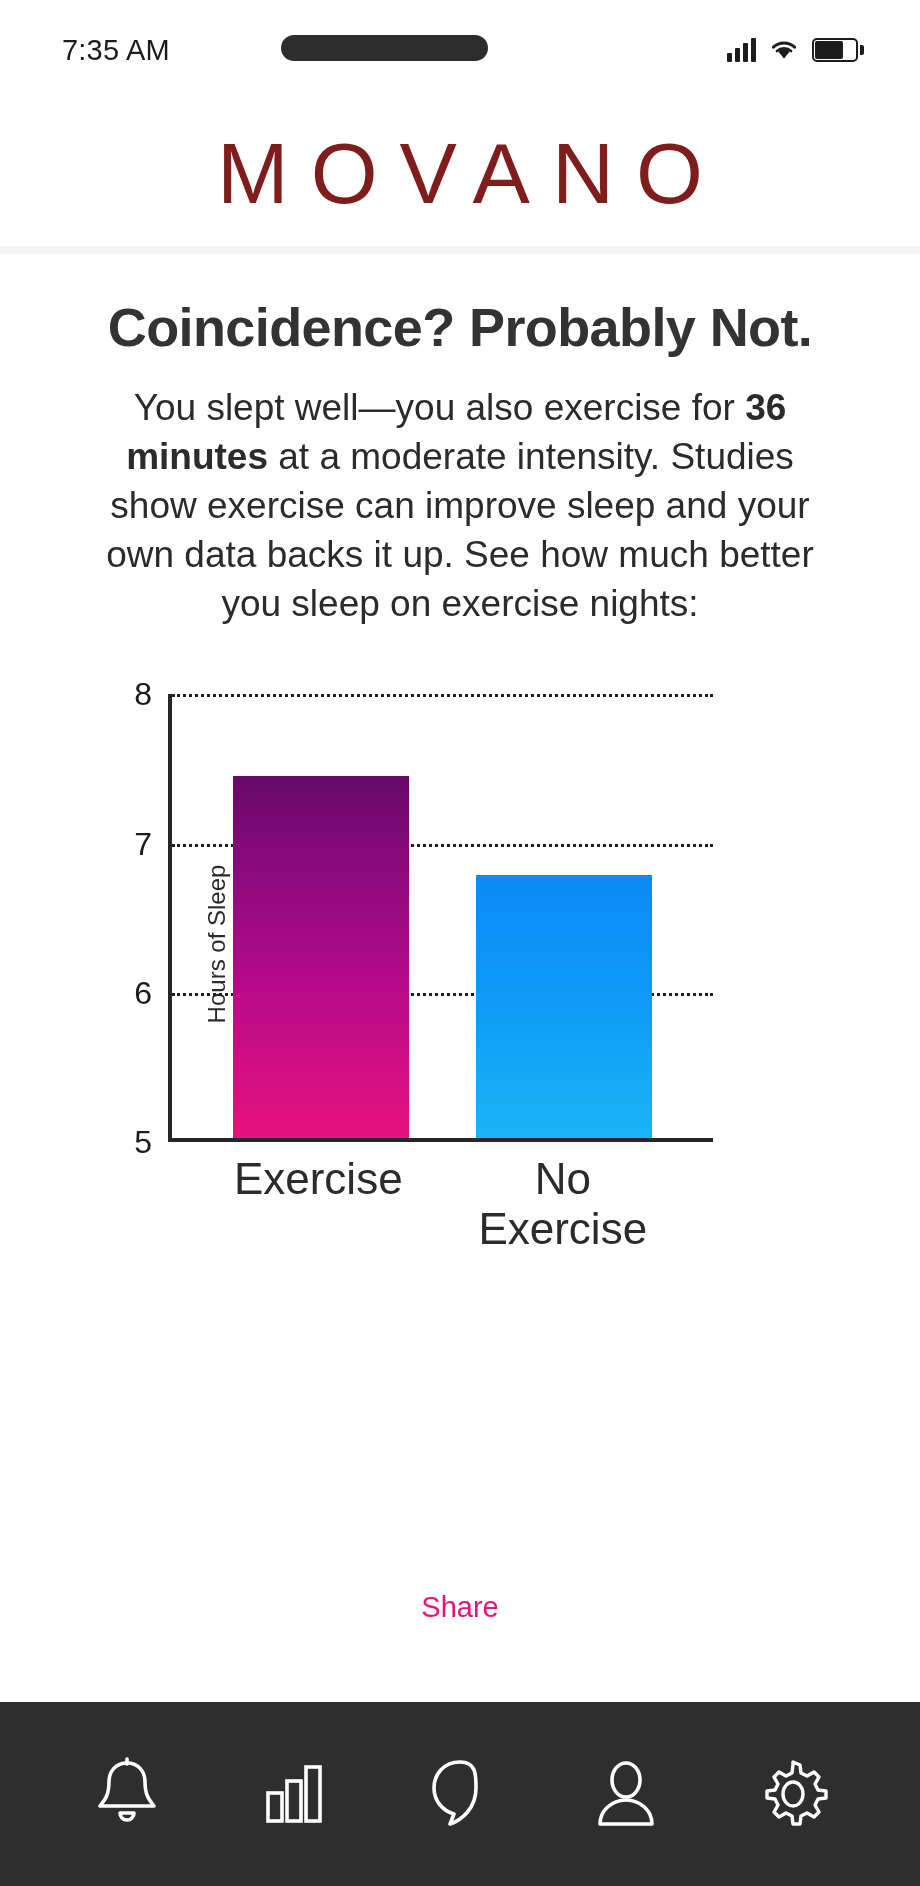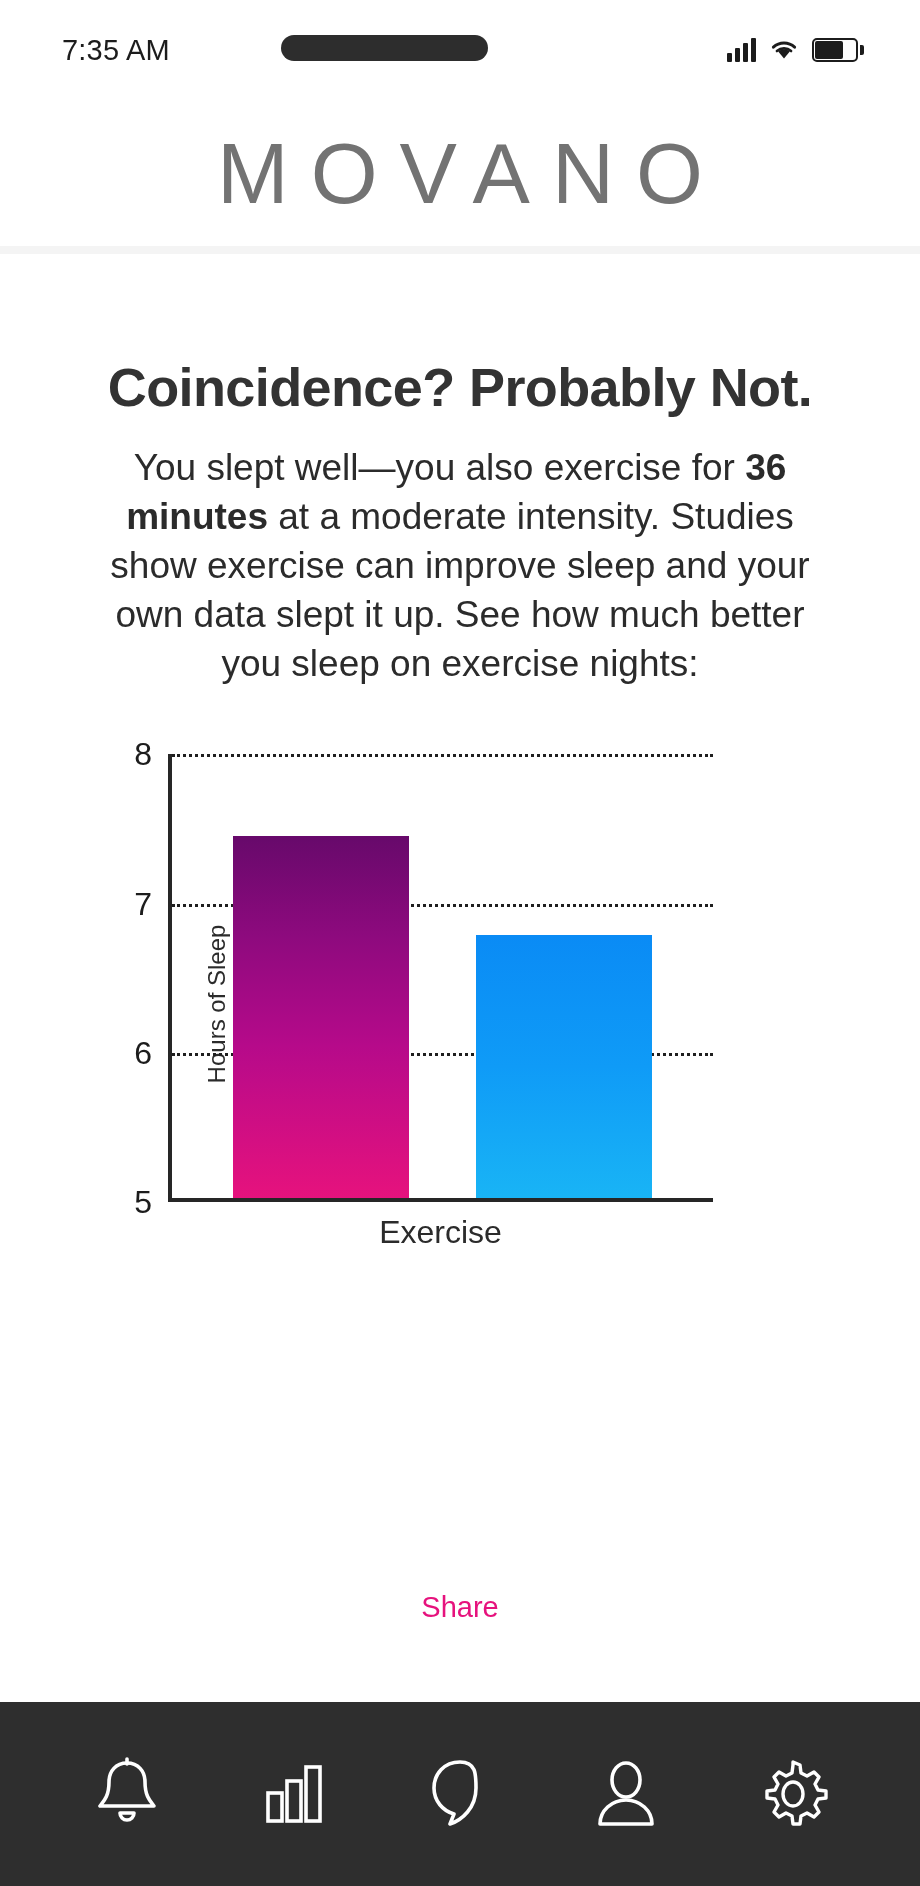--- a/index.html
+++ b/index.html
@@ -45,35 +45,35 @@
   }
 
   
   .brand-header {
     position:absolute; top:100px; left:0; width:920px; height:146px;
     display:flex; align-items:center; justify-content:center;
     background:#ffffff;
   }
   .brand-wordmark {
     font-size:86px; font-weight:300; letter-spacing:22px;
-    color:#737373; line-height:1; padding-left:22px;
+    color:#7f1d1d; line-height:1; padding-left:22px;
     font-family:"Liberation Sans", sans-serif;
   }
   .header-rule {
     position:absolute; top:246px; left:0; width:920px; height:8px;
     background:#f4f4f4;
   }
 
   
   .content {
     position:absolute; top:254px; left:0; width:920px; height:1448px;
     background:#ffffff;
   }
   .headline {
-    margin-top:104px; text-align:center;
+    margin-top:44px; text-align:center;
     font-size:54px; font-weight:bold; color:#333333;
     letter-spacing:-0.6px; line-height:1.1;
   }
   .body-copy {
     margin-top:26px; text-align:center;
     font-size:37px; line-height:49px; color:#2b2b2b;
     padding:0 90px;
   }
   .body-copy b { font-weight:bold; }
 
@@ -108,21 +108,21 @@
     padding:0 28px;
   }
   .bar-col { width:176px; display:flex; flex-direction:column; justify-content:flex-end; height:100%; }
   .bar { width:100%; }
   .bar-exercise { background:linear-gradient(180deg,#67096B 0%, #8E0A7E 28%, #B60A8A 58%, #E6127D 100%); }
   .bar-noexercise { background:linear-gradient(180deg,#0A8BF5 0%, #0F9BF7 50%, #19B4F5 100%); }
   .x-labels {
     position:absolute; left:88px; top:470px; width:545px;
     display:flex; justify-content:space-around; padding:0 28px;
   }
-  .x-label { width:176px; text-align:center; font-size:32px; color:#2b2b2b; }
+  .x-label { width:176px; text-align:center; font-size:44px; color:#2b2b2b; }
 
   
   .share-row {
     position:absolute; left:0; bottom:78px; width:920px; text-align:center;
   }
   .share-link {
     font-size:29px; color:#E6127D; cursor:pointer; display:inline-block;
   }
 
   
@@ -172,21 +172,21 @@
 
 <div class="content">
 
   <h1 class="headline">Coincidence? Probably Not.</h1>
 
   <p class="body-copy">
     <span>You slept well—you also exercise for</span>
     <b>36 minutes</b><span> at a moderate intensity.</span>
     <span>Studies show exercise can</span>
     <span>improve sleep and your own data</span>
-    <span>slept it up. See how much</span>
+    <span>backs it up. See how much</span>
     <span>better you sleep on exercise nights:</span>
   </p>
 
   <div class="chart-wrap">
     <div class="ylabel">Hours of Sleep</div>
     <div class="y-ticks" id="yticks">
         <div class="y-tick" style="top: 10px;">8</div>
         <div class="y-tick" style="top: 159.333px;">7</div>
         <div class="y-tick" style="top: 308.667px;">6</div>
         <div class="y-tick" style="top: 458px;">5</div>
@@ -201,20 +201,21 @@
           <div class="bar-col">
             <div class="bar bar-exercise" style="height: 81.6667%;"></div>
           </div>
           <div class="bar-col">
             <div class="bar bar-noexercise" style="height: 59.3333%;"></div>
           </div>
         </div>
     </div>
     <div class="x-labels" id="xlabels">
         <div class="x-label">Exercise</div>
+        <div class="x-label">No Exercise</div>
       </div>
   </div>
 
   <div class="share-row">
     <span class="share-link">Share</span>
   </div>
 </div>
 
 <div class="bottom-nav">
   <div class="nav-item">

